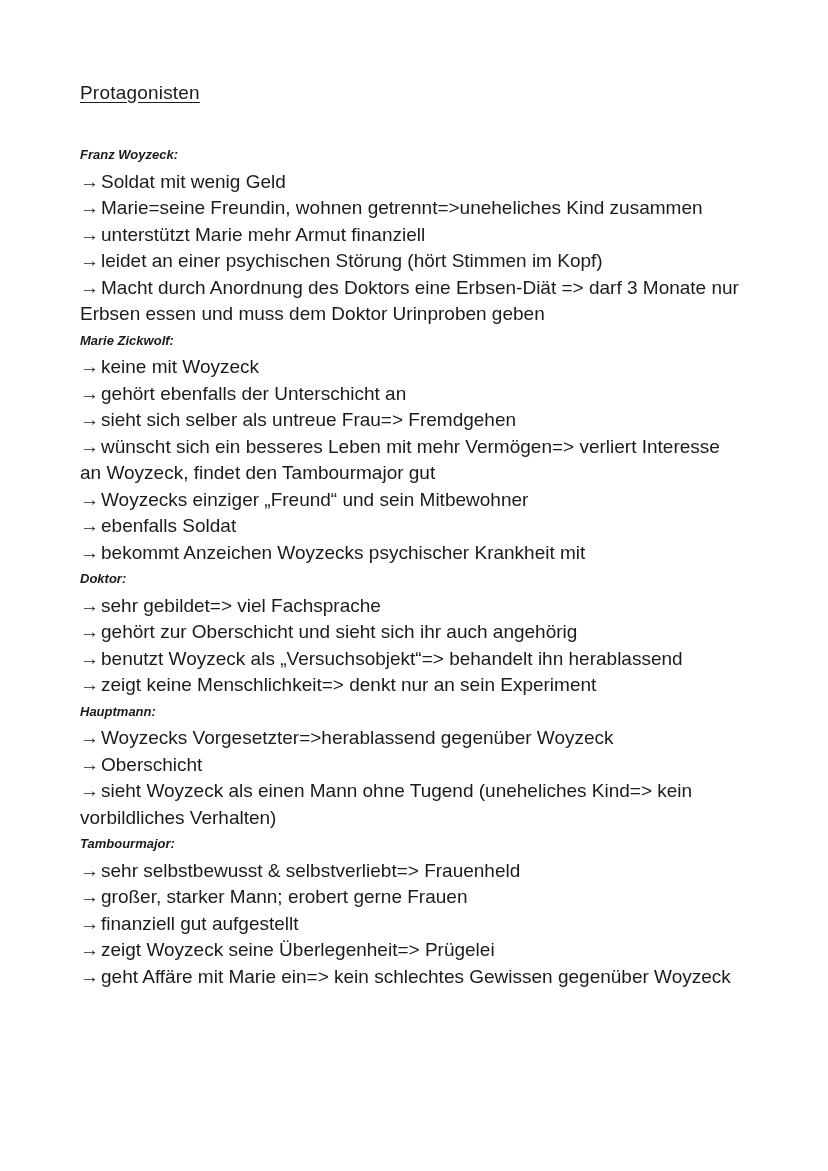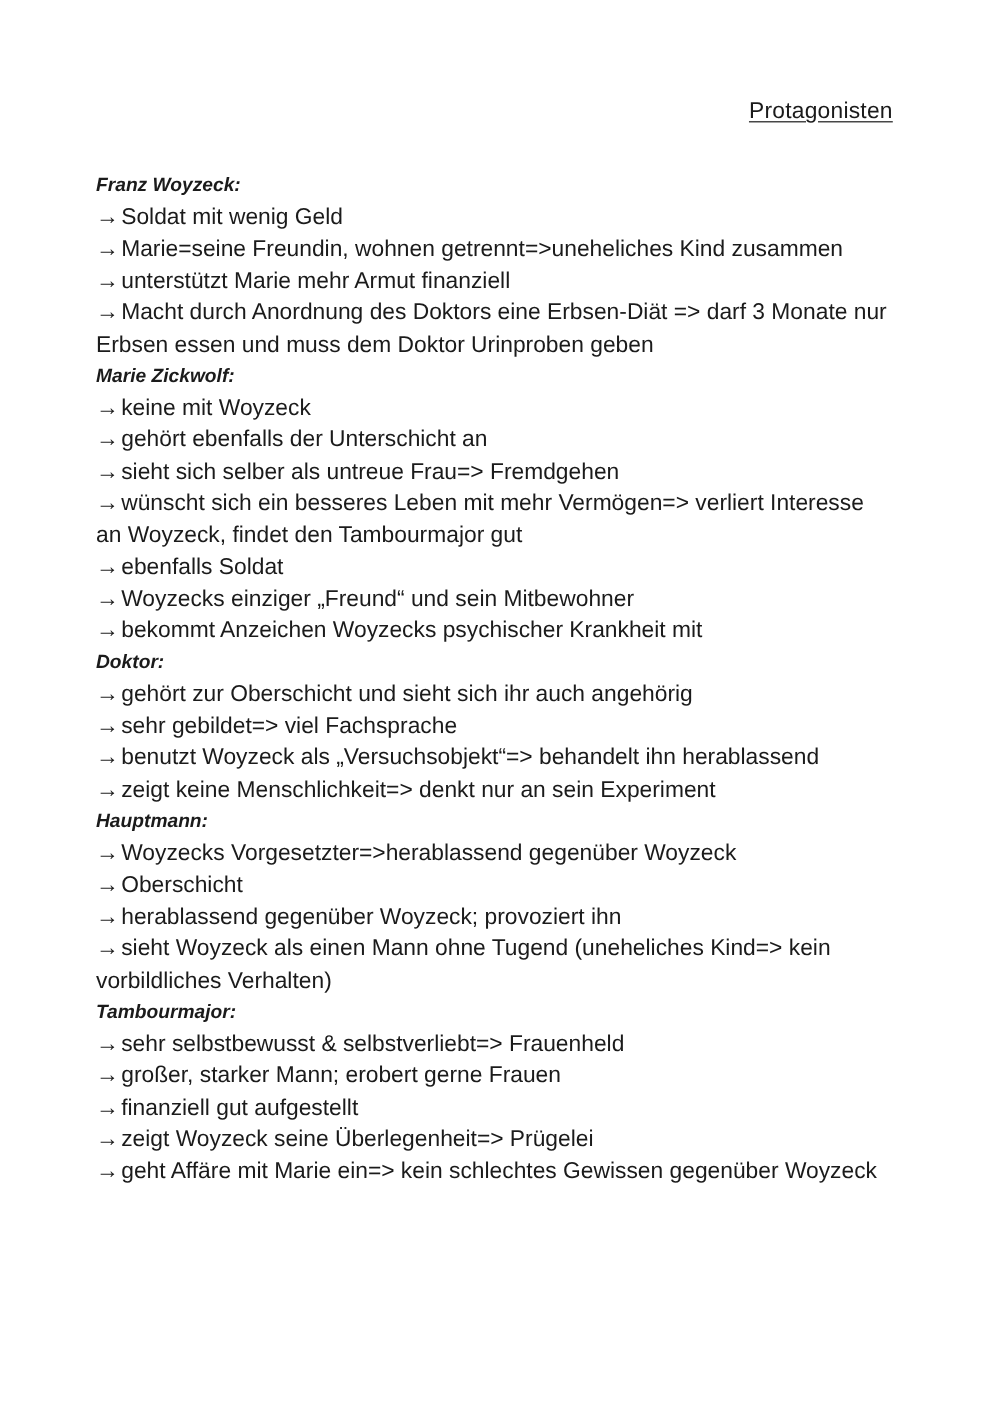--- a/index.html
+++ b/index.html
@@ -15,29 +15,29 @@
     }
     .page {
       width: 828px;
       height: 1171px;
       padding: 82px 84px 40px 80px;
     }
     .title {
       margin: 0 0 38px 0;
       font-size: 19px;
       font-weight: 400;
-      text-align: right;
+      text-align: left;
       text-decoration: underline;
       text-underline-offset: 3px;
       letter-spacing: 0.2px;
     }
     .section { margin: 0; }
     .heading {
       margin: 0;
-      font-size: 16px;
+      font-size: 13px;
       line-height: 26.5px;
       font-weight: 700;
       font-style: italic;
     }
     .item {
       margin: 0;
       font-size: 19px;
       line-height: 26.5px;
       font-weight: 400;
     }
@@ -54,20 +54,21 @@
   <main id="content">
   <section class="section">
     <h2 class="heading">Franz Woyzeck:</h2>
     <div class="items">
   <p class="item"><span class="arrow">→</span><span class="item-text">Soldat mit wenig Geld</span></p>
 
   <p class="item"><span class="arrow">→</span><span class="item-text">Marie=seine Freundin, wohnen getrennt=&gt;uneheliches Kind zusammen</span></p>
 
   <p class="item"><span class="arrow">→</span><span class="item-text">unterstützt Marie mehr Armut finanziell</span></p>
 
+  <p class="item"><span class="arrow">→</span><span class="item-text">leidet an einer psychischen Störung (hört Stimmen im Kopf)</span></p>
 
   <p class="item"><span class="arrow">→</span><span class="item-text">Macht durch Anordnung des Doktors eine Erbsen-Diät =&gt; darf 3 Monate nur Erbsen essen und muss dem Doktor Urinproben geben</span></p>
 </div>
   </section>
 
   <section class="section">
     <h2 class="heading">Marie Zickwolf:</h2>
     <div class="items">
   <p class="item"><span class="arrow">→</span><span class="item-text">keine mit Woyzeck</span></p>
 
@@ -75,49 +76,48 @@
 
   <p class="item"><span class="arrow">→</span><span class="item-text">sieht sich selber als untreue Frau=&gt; Fremdgehen</span></p>
 
 
   <p class="item"><span class="arrow">→</span><span class="item-text">wünscht sich ein besseres Leben mit mehr Vermögen=&gt; verliert Interesse an Woyzeck, findet den Tambourmajor gut</span></p>
 </div>
   </section>
 
   <section class="section">
     <div class="items">
+  <p class="item"><span class="arrow">→</span><span class="item-text">Woyzecks einziger „Freund“ und sein Mitbewohner</span></p>
+
   <p class="item"><span class="arrow">→</span><span class="item-text">ebenfalls Soldat</span></p>
-
-  <p class="item"><span class="arrow">→</span><span class="item-text">Woyzecks einziger „Freund“ und sein Mitbewohner</span></p>
 
   <p class="item"><span class="arrow">→</span><span class="item-text">bekommt Anzeichen Woyzecks psychischer Krankheit mit</span></p>
 </div>
   </section>
 
   <section class="section">
     <h2 class="heading">Doktor:</h2>
     <div class="items">
+  <p class="item"><span class="arrow">→</span><span class="item-text">sehr gebildet=&gt; viel Fachsprache</span></p>
+
   <p class="item"><span class="arrow">→</span><span class="item-text">gehört zur Oberschicht und sieht sich ihr auch angehörig</span></p>
-
-  <p class="item"><span class="arrow">→</span><span class="item-text">sehr gebildet=&gt; viel Fachsprache</span></p>
 
   <p class="item"><span class="arrow">→</span><span class="item-text">benutzt Woyzeck als „Versuchsobjekt“=&gt; behandelt ihn herablassend</span></p>
 
   <p class="item"><span class="arrow">→</span><span class="item-text">zeigt keine Menschlichkeit=&gt; denkt nur an sein Experiment</span></p>
 </div>
   </section>
 
   <section class="section">
     <h2 class="heading">Hauptmann:</h2>
     <div class="items">
   <p class="item"><span class="arrow">→</span><span class="item-text">Woyzecks Vorgesetzter=&gt;herablassend gegenüber Woyzeck</span></p>
 
   <p class="item"><span class="arrow">→</span><span class="item-text">Oberschicht</span></p>
 
-  <p class="item"><span class="arrow">→</span><span class="item-text">herablassend gegenüber Woyzeck; provoziert ihn</span></p>
 
   <p class="item"><span class="arrow">→</span><span class="item-text">sieht Woyzeck als einen Mann ohne Tugend (uneheliches Kind=&gt; kein vorbildliches Verhalten)</span></p>
 </div>
   </section>
 
   <section class="section">
     <h2 class="heading">Tambourmajor:</h2>
     <div class="items">
   <p class="item"><span class="arrow">→</span><span class="item-text">sehr selbstbewusst &amp; selbstverliebt=&gt; Frauenheld</span></p>
 

